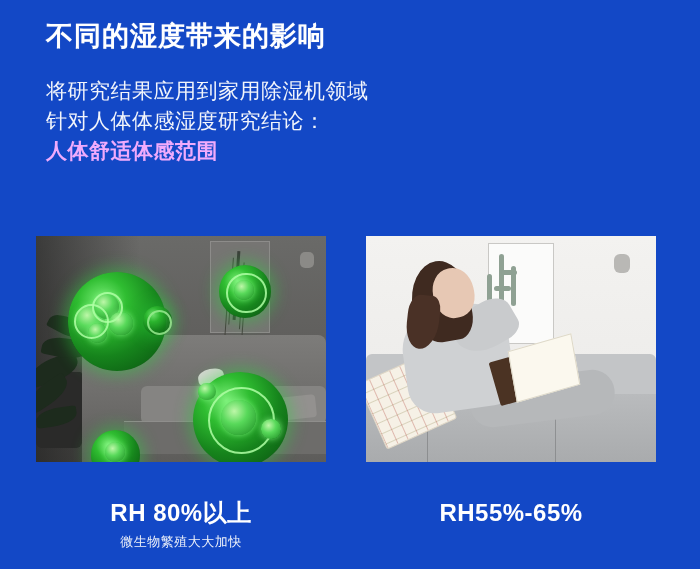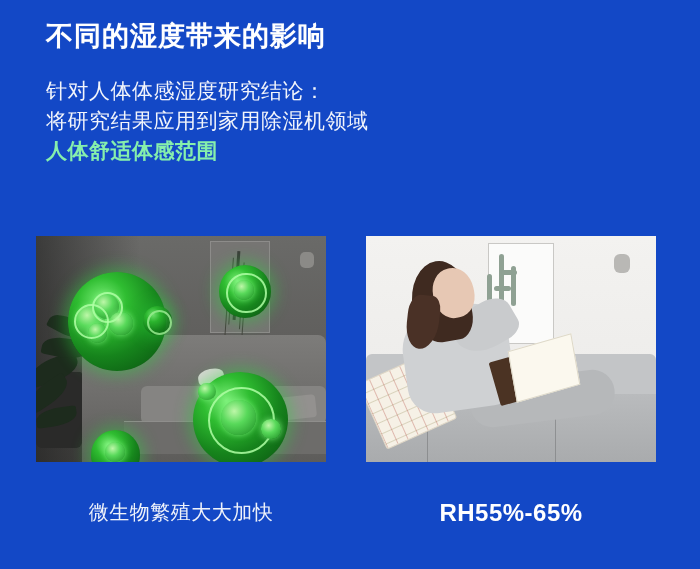--- a/index.html
+++ b/index.html
@@ -40,21 +40,21 @@
   }
   .body-line {
     font-size: 21px;
     line-height: 30px;
     color: #f2f5fb;
     letter-spacing: 0.5px;
     white-space: nowrap;
   }
   .body-line.bold {
     font-weight: bold;
-    color: #86efac;
+    color: #f0abfc;
   }
   .body-line .em {
     font-weight: bold;
     color: #ffffff;
   }
 
   
   .photos {
     position: absolute;
     left: 36px;
@@ -254,37 +254,37 @@
   .caption-right { left: 366px; top: 498px; }
   .cap-title {
     font-size: 24px;
     font-weight: bold;
     color: #ffffff;
     letter-spacing: 0.5px;
     line-height: 30px;
     white-space: nowrap;
   }
   .cap-sub {
-    font-size: 20px;
+    font-size: 13px;
     color: #eef2fa;
     letter-spacing: 0.5px;
     line-height: 28px;
     white-space: nowrap;
   }
 </style>
 </head>
 <body>
 
 <div id="poster">
 
   <div class="headline">不同的湿度带来的影响</div>
 
   <div class="body-copy">
+    <div class="body-line">将研究结果应用到家用除湿机领域</div>
     <div class="body-line">针对人体体感湿度研究结论：</div>
-    <div class="body-line">将研究结果应用到家用除湿机领域</div>
     <div class="body-line bold">人体舒适体感范围</div>
   </div>
 
   <div class="photos">
 
     <div class="photo photo-left">
       <div class="room-dark">
         <div class="wall-shadow"></div>
         <div class="frame"></div>
         <div class="knob"></div>
@@ -350,20 +350,21 @@
         <div class="hair"></div>
         <div class="head"></div>
         <div class="hair2"></div>
         <div class="book-spine"></div>
         <div class="book"></div>
       </div>
     </div>
   </div>
 
   <div class="caption caption-left">
+    <div class="cap-title">RH 80%以上</div>
     <div class="cap-sub">微生物繁殖大大加快</div>
   </div>
 
   <div class="caption caption-right">
     <div class="cap-title">RH55%-65%</div>
   </div>
 
 </div>
 
 </body></html>

